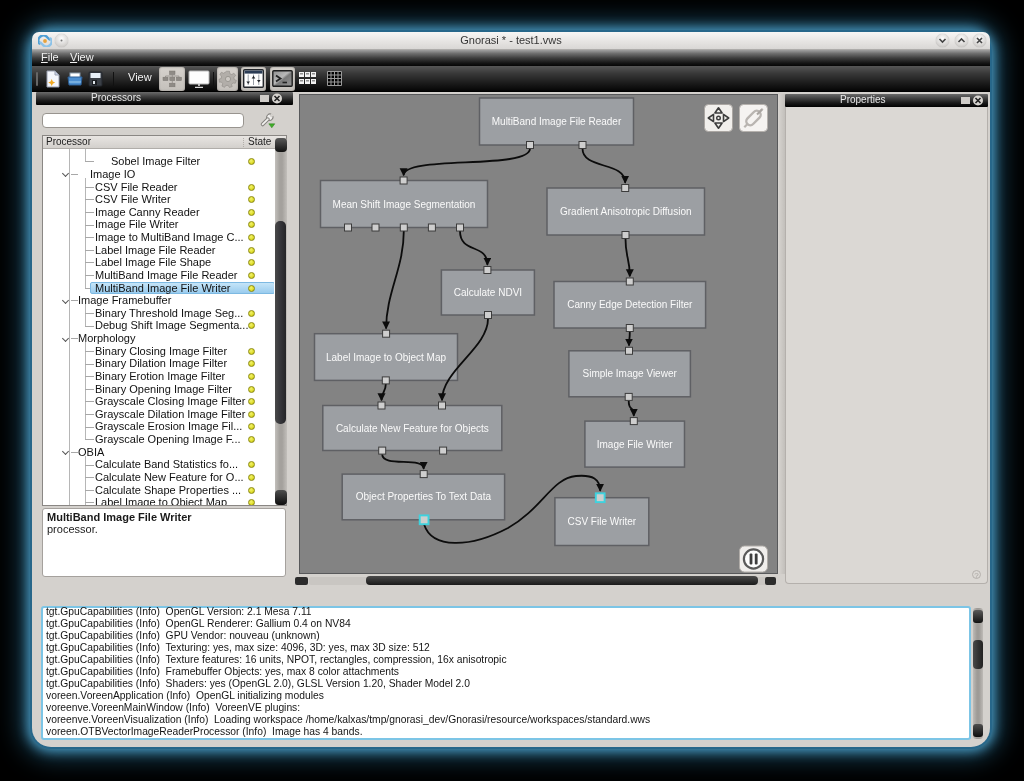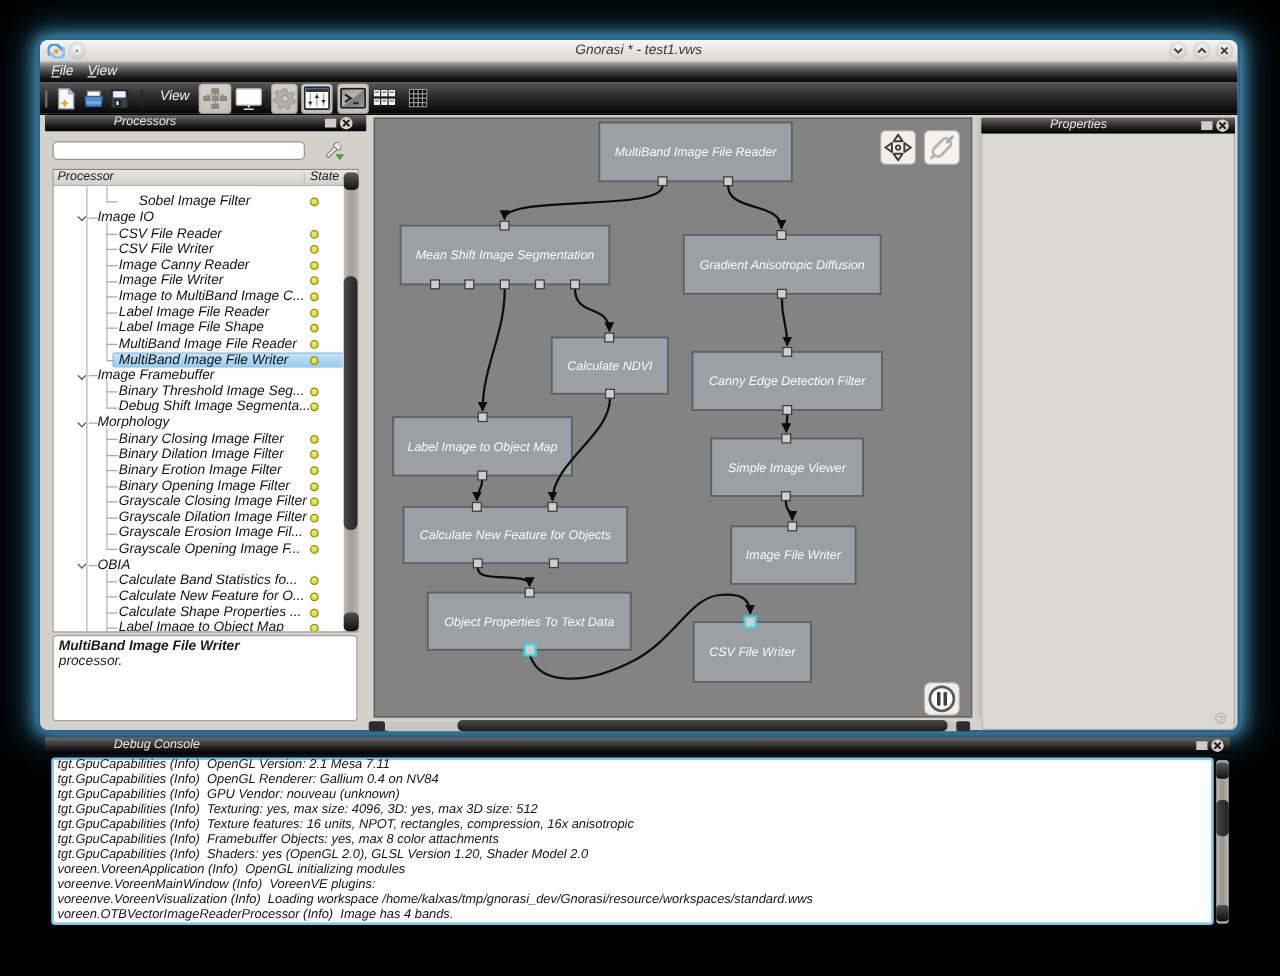--- a/index.html
+++ b/index.html
@@ -1,20 +1,20 @@
 <!DOCTYPE html>
 <html><head>
 <meta charset="utf-8">
 <style>
   html,body{margin:0;padding:0;}
   body{width:1024px;height:781px;background:#000;position:relative;overflow:hidden;
        font-family:"Liberation Sans",sans-serif;}
-  #win{position:absolute;left:32px;top:32px;width:958px;height:552px;background:#d4d1cd;
-       border-radius:6px;
-       box-shadow:0 0 0 2px #27678a, 0 0 12px 4px rgba(85,175,220,0.85), 0 0 26px 10px rgba(50,130,170,0.55);font-style:italic;}
+  #win{position:absolute;left:32px;top:32px;width:958px;height:715px;background:#d4d1cd;
+       border-radius:19px;
+       box-shadow:0 0 0 2px #27678a, 0 0 12px 4px rgba(85,175,220,0.85), 0 0 26px 10px rgba(50,130,170,0.55);}
   #win *{position:absolute;box-sizing:border-box;}
   #win u, #win b, #win br{position:static;}
   .titlebar{left:0;top:0;width:958px;height:18px;border-radius:7px 7px 0 0;
        background:linear-gradient(#f7f6f5,#e5e3e1 60%,#d9d7d5);border-bottom:1px solid #aeacaa;}
   .title-text{left:0;top:2px;width:958px;text-align:center;font-size:11px;color:#353535;}
   .wbtn{width:13px;height:13px;border-radius:50%;top:2px;
        background:radial-gradient(circle at 50% 35%,#fdfdfd,#d9d7d5 60%,#bab7b4);
        box-shadow:0 0 1px #888;}
   .wbtn svg{position:absolute;left:2px;top:2px;}
   .menubar{left:0;top:18px;width:958px;height:16px;
@@ -222,21 +222,21 @@
         <div style="position:absolute;left:42px;top:193.3px;width:1px;height:97.0px;border-left:1px solid #b6b6b6;"></div>
         <div style="position:absolute;left:42px;top:307.0px;width:1px;height:52.0px;border-left:1px solid #b6b6b6;"></div>
         <div class="trow" style="top:6.2px">
           <div style="position:absolute;left:42px;top:6.3px;width:9px;height:1px;border-top:1px solid #a8a8a8;"></div>
           <span style="position:absolute;left:68px;top:0">Sobel Image Filter</span>
           <span class="dot"></span>
         </div>
         <div class="trow" style="top:18.8px">
           <div style="position:absolute;left:20px;top:3.5px;width:5px;height:5px;border-left:1.4px solid #555;border-bottom:1.4px solid #555;transform:rotate(-45deg);"></div>
           <div style="position:absolute;left:28px;top:6.3px;width:7px;height:1px;border-top:1px solid #a8a8a8;"></div>
-          <span style="position:absolute;left:35px;top:0">Image IO</span>
+          <span style="position:absolute;left:47px;top:0">Image IO</span>
         </div>
         <div class="trow" style="top:31.5px">
           <div style="position:absolute;left:42px;top:6.3px;width:9px;height:1px;border-top:1px solid #a8a8a8;"></div>
           <span style="position:absolute;left:52px;top:0">CSV File Reader</span>
           <span class="dot"></span>
         </div>
         <div class="trow" style="top:44.1px">
           <div style="position:absolute;left:42px;top:6.3px;width:9px;height:1px;border-top:1px solid #a8a8a8;"></div>
           <span style="position:absolute;left:52px;top:0">CSV File Writer</span>
           <span class="dot"></span>
@@ -476,28 +476,20 @@
     <svg class="pticons" viewBox="0 0 26 11">
       <rect x="2" y="2" width="9" height="7" fill="#cfccc8"></rect>
       <circle cx="19" cy="5.5" r="5" fill="#d6d3cf"></circle>
       <path d="M16.5 3 L21.5 8 M21.5 3 L16.5 8" stroke="#222" stroke-width="1.6"></path>
     </svg>
   </div>
   <div id="propbody">
     <div style="right:6px;bottom:4px;width:9px;height:9px;border:1px solid #b5b1ad;border-radius:50%;color:#aaa6a2;font-size:8px;text-align:center;line-height:9px;">?</div>
   </div>
 
-  <div class="panel-title" style="left:4px;top:558px;width:948px;">
-    <span class="pt-text">Debug Console</span>
-    <svg class="pticons" viewBox="0 0 26 11">
-      <rect x="2" y="2" width="9" height="7" fill="#cfccc8"></rect>
-      <circle cx="19" cy="5.5" r="5" fill="#d6d3cf"></circle>
-      <path d="M16.5 3 L21.5 8 M21.5 3 L16.5 8" stroke="#222" stroke-width="1.6"></path>
-    </svg>
-  </div>
   <div id="consolebox">
     <div id="consoletext">tgt.GpuCapabilities (Info)  OpenGL Version: 2.1 Mesa 7.11
 tgt.GpuCapabilities (Info)  OpenGL Renderer: Gallium 0.4 on NV84
 tgt.GpuCapabilities (Info)  GPU Vendor: nouveau (unknown)
 tgt.GpuCapabilities (Info)  Texturing: yes, max size: 4096, 3D: yes, max 3D size: 512
 tgt.GpuCapabilities (Info)  Texture features: 16 units, NPOT, rectangles, compression, 16x anisotropic
 tgt.GpuCapabilities (Info)  Framebuffer Objects: yes, max 8 color attachments
 tgt.GpuCapabilities (Info)  Shaders: yes (OpenGL 2.0), GLSL Version 1.20, Shader Model 2.0
 voreen.VoreenApplication (Info)  OpenGL initializing modules
 voreenve.VoreenMainWindow (Info)  VoreenVE plugins:

